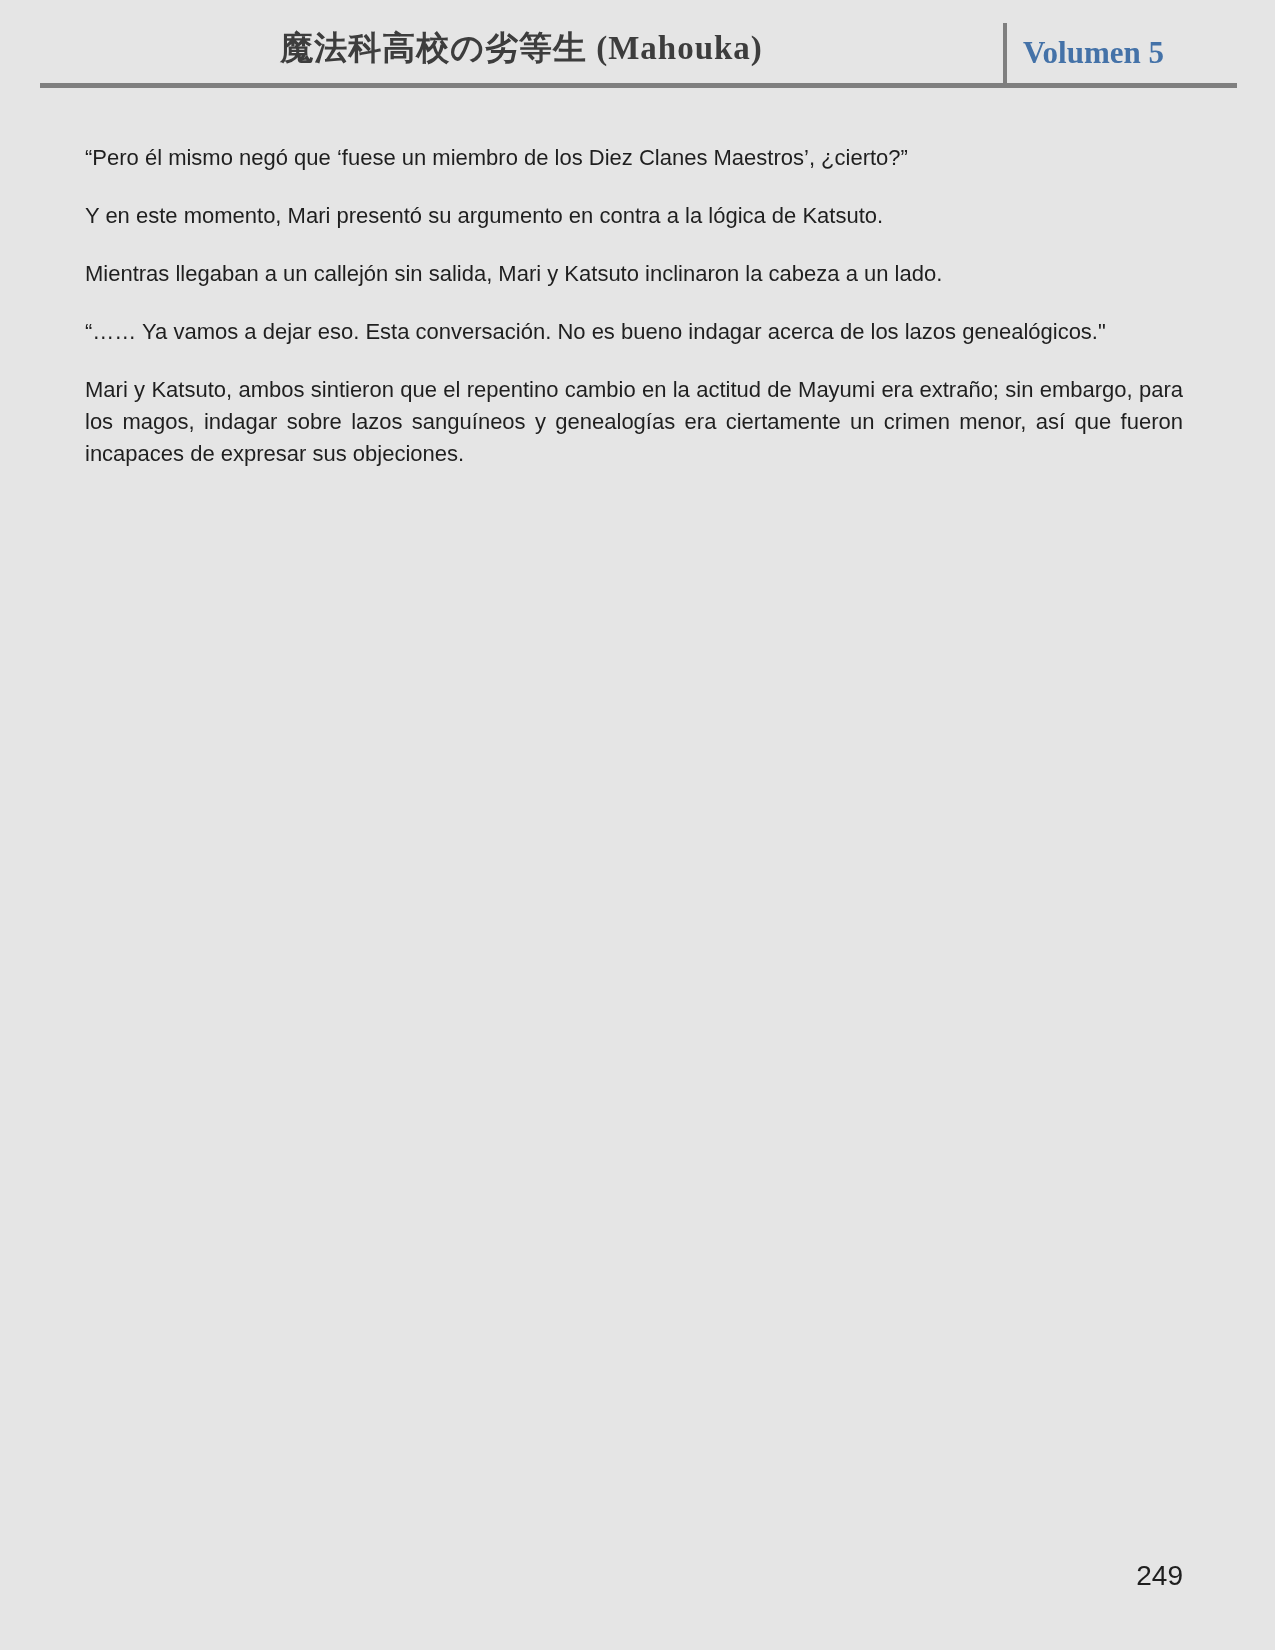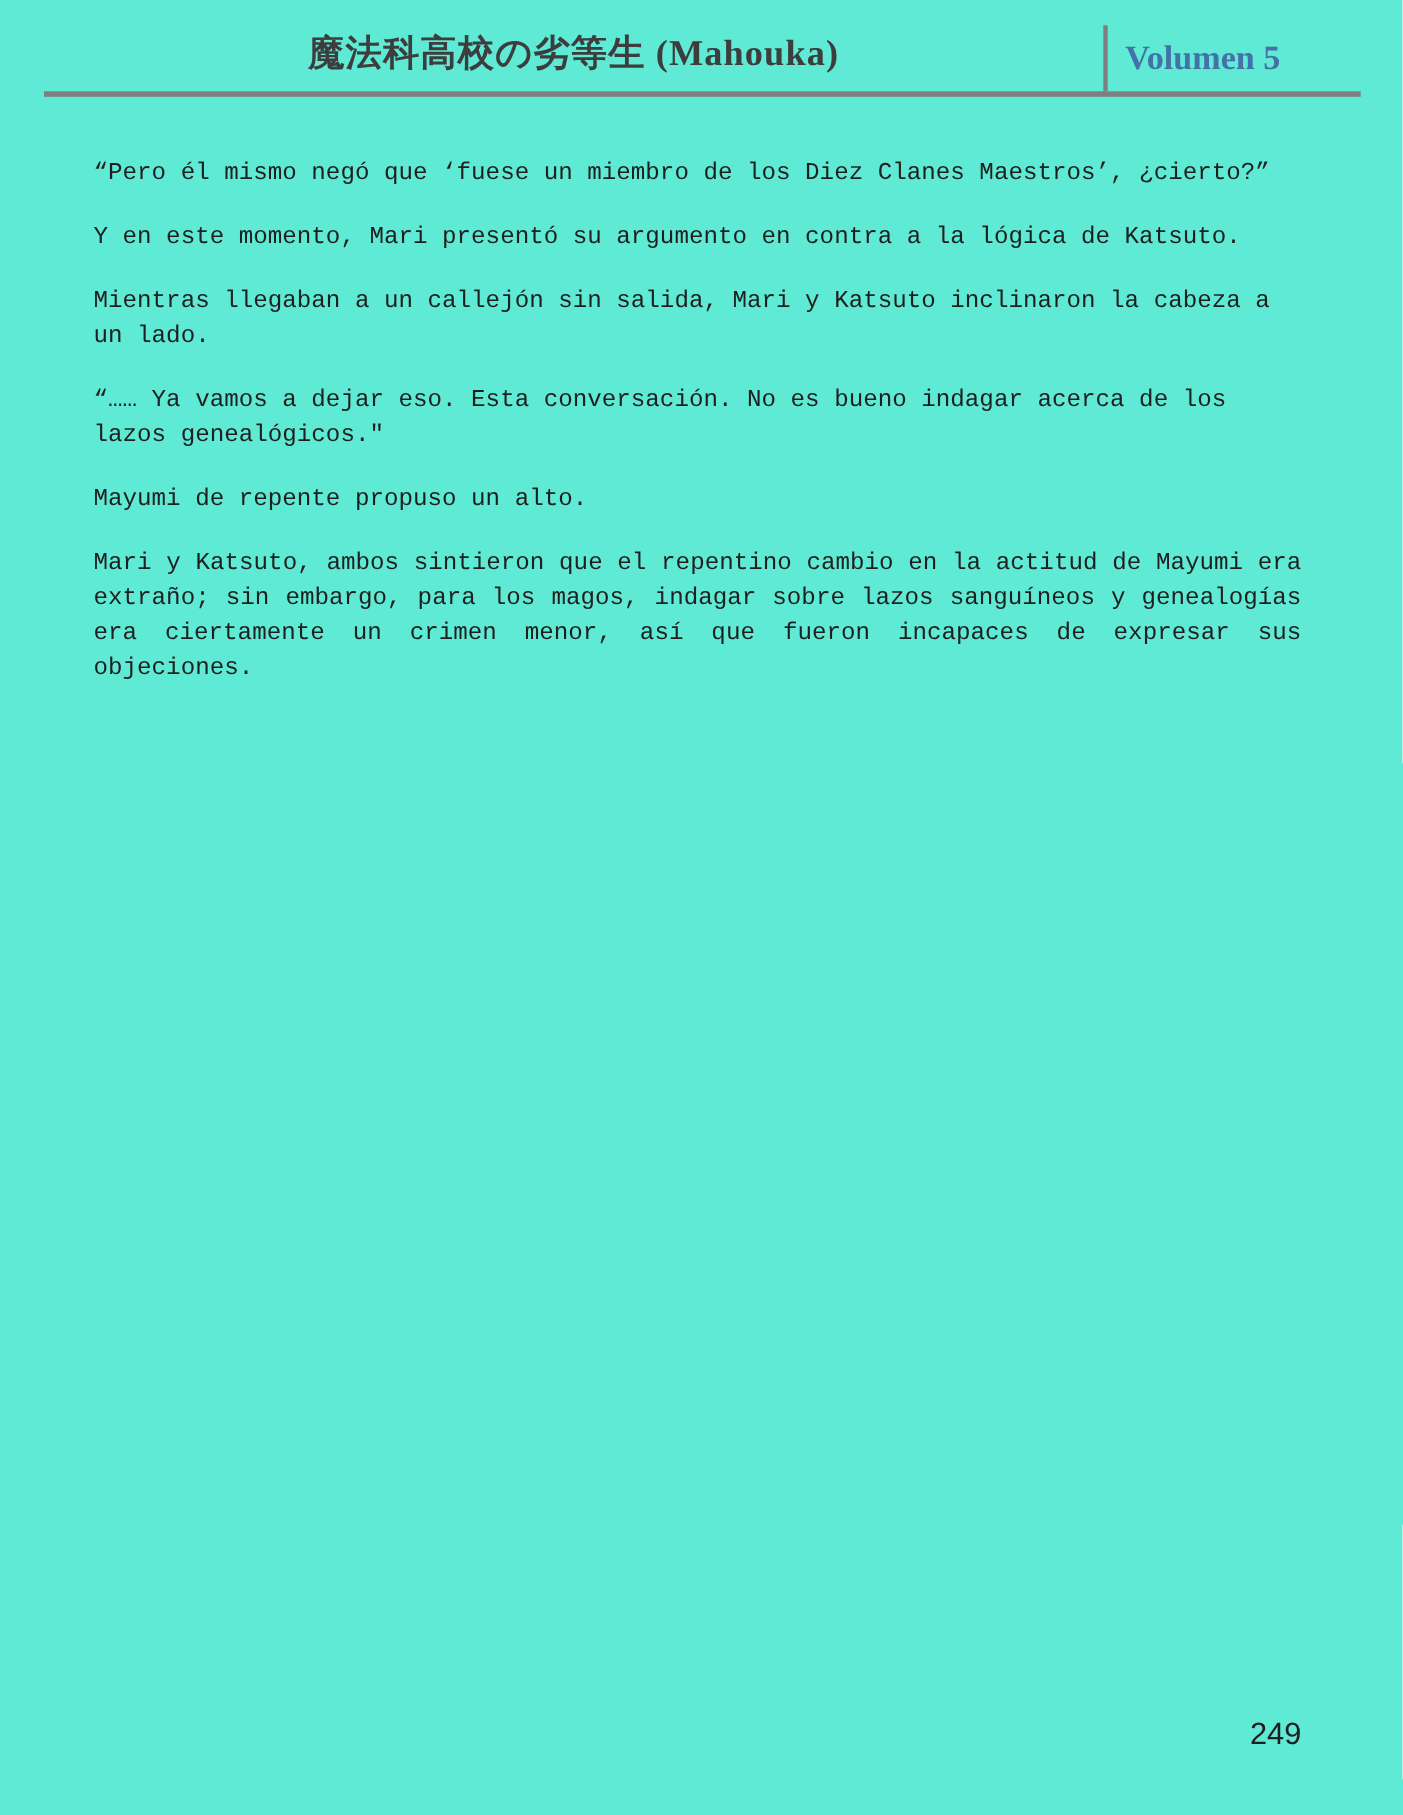--- a/index.html
+++ b/index.html
@@ -4,21 +4,21 @@
 <style>
   html, body {
     margin: 0;
     padding: 0;
     background: #ffffff;
   }
   .page {
     position: relative;
     width: 1275px;
     height: 1650px;
-    background: #5eead4;
+    background: #e5e5e5;
     font-family: "Liberation Sans", sans-serif;
     color: #1f1f1f;
     overflow: hidden;
   }
 
   
   .page-header {
     margin: 0 38px 0 40px;
     height: 88px;
     display: flex;
@@ -53,21 +53,20 @@
     font-weight: bold;
     font-size: 31px;
     color: #4472a8;
     white-space: nowrap;
   }
 
   
   .content {
     margin: 0 92px 0 85px;
     padding-top: 54px;
-    font-family: Liberation Mono, monospace;
   }
   .content p {
     margin: 0 0 26px 0;
     font-size: 22px;
     line-height: 32px;
     color: #1f1f1f;
   }
   .content p.justify {
     text-align: justify;
   }
@@ -93,19 +92,18 @@
     <div class="header-volume-cell">
       <span class="volume-label">Volumen 5</span>
     </div>
   </header>
 
   <main class="content">
     <p>“Pero él mismo negó que ‘fuese un miembro de los Diez Clanes Maestros’, ¿cierto?”</p>
     <p>Y en este momento, Mari presentó su argumento en contra a la lógica de Katsuto.</p>
     <p>Mientras llegaban a un callejón sin salida, Mari y Katsuto inclinaron la cabeza a un lado.</p>
     <p>“…… Ya vamos a dejar eso. Esta conversación. No es bueno indagar acerca de los lazos genealógicos."</p>
-    <p>Mayumi de repente propuso un alto.</p>
     <p class="justify">Mari y Katsuto, ambos sintieron que el repentino cambio en la actitud de Mayumi era extraño; sin embargo, para los magos, indagar sobre lazos sanguíneos y genealogías era ciertamente un crimen menor, así que fueron incapaces de expresar sus objeciones.</p>
   </main>
 
   <div class="page-number">249</div>
 
 </div>
 
 </body></html>

